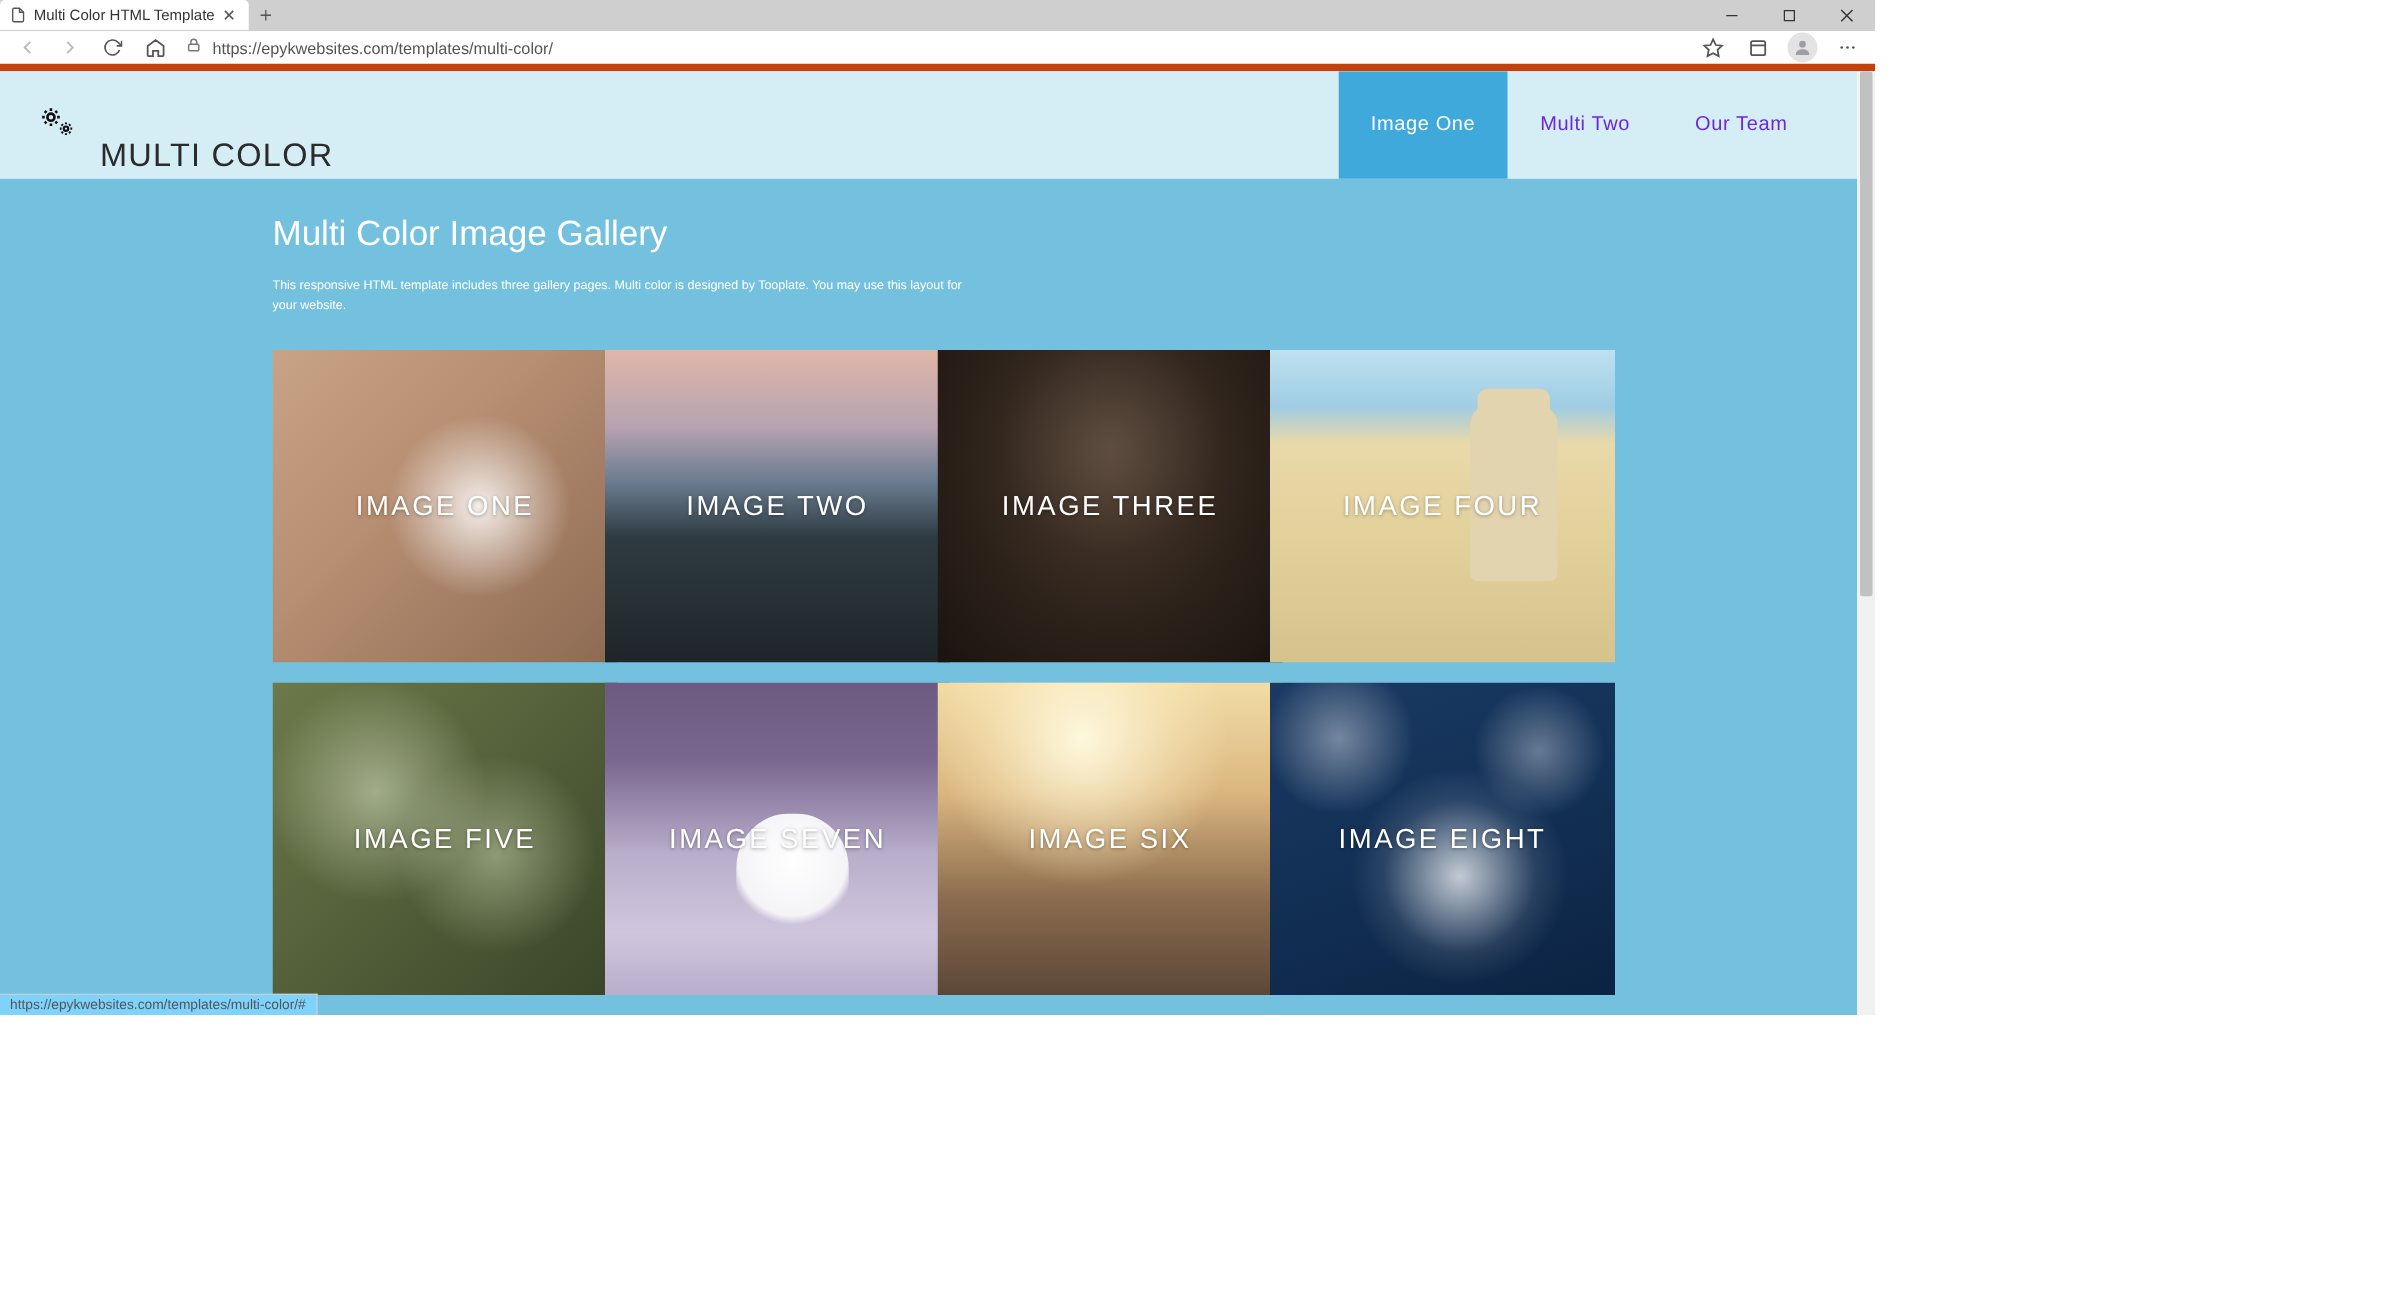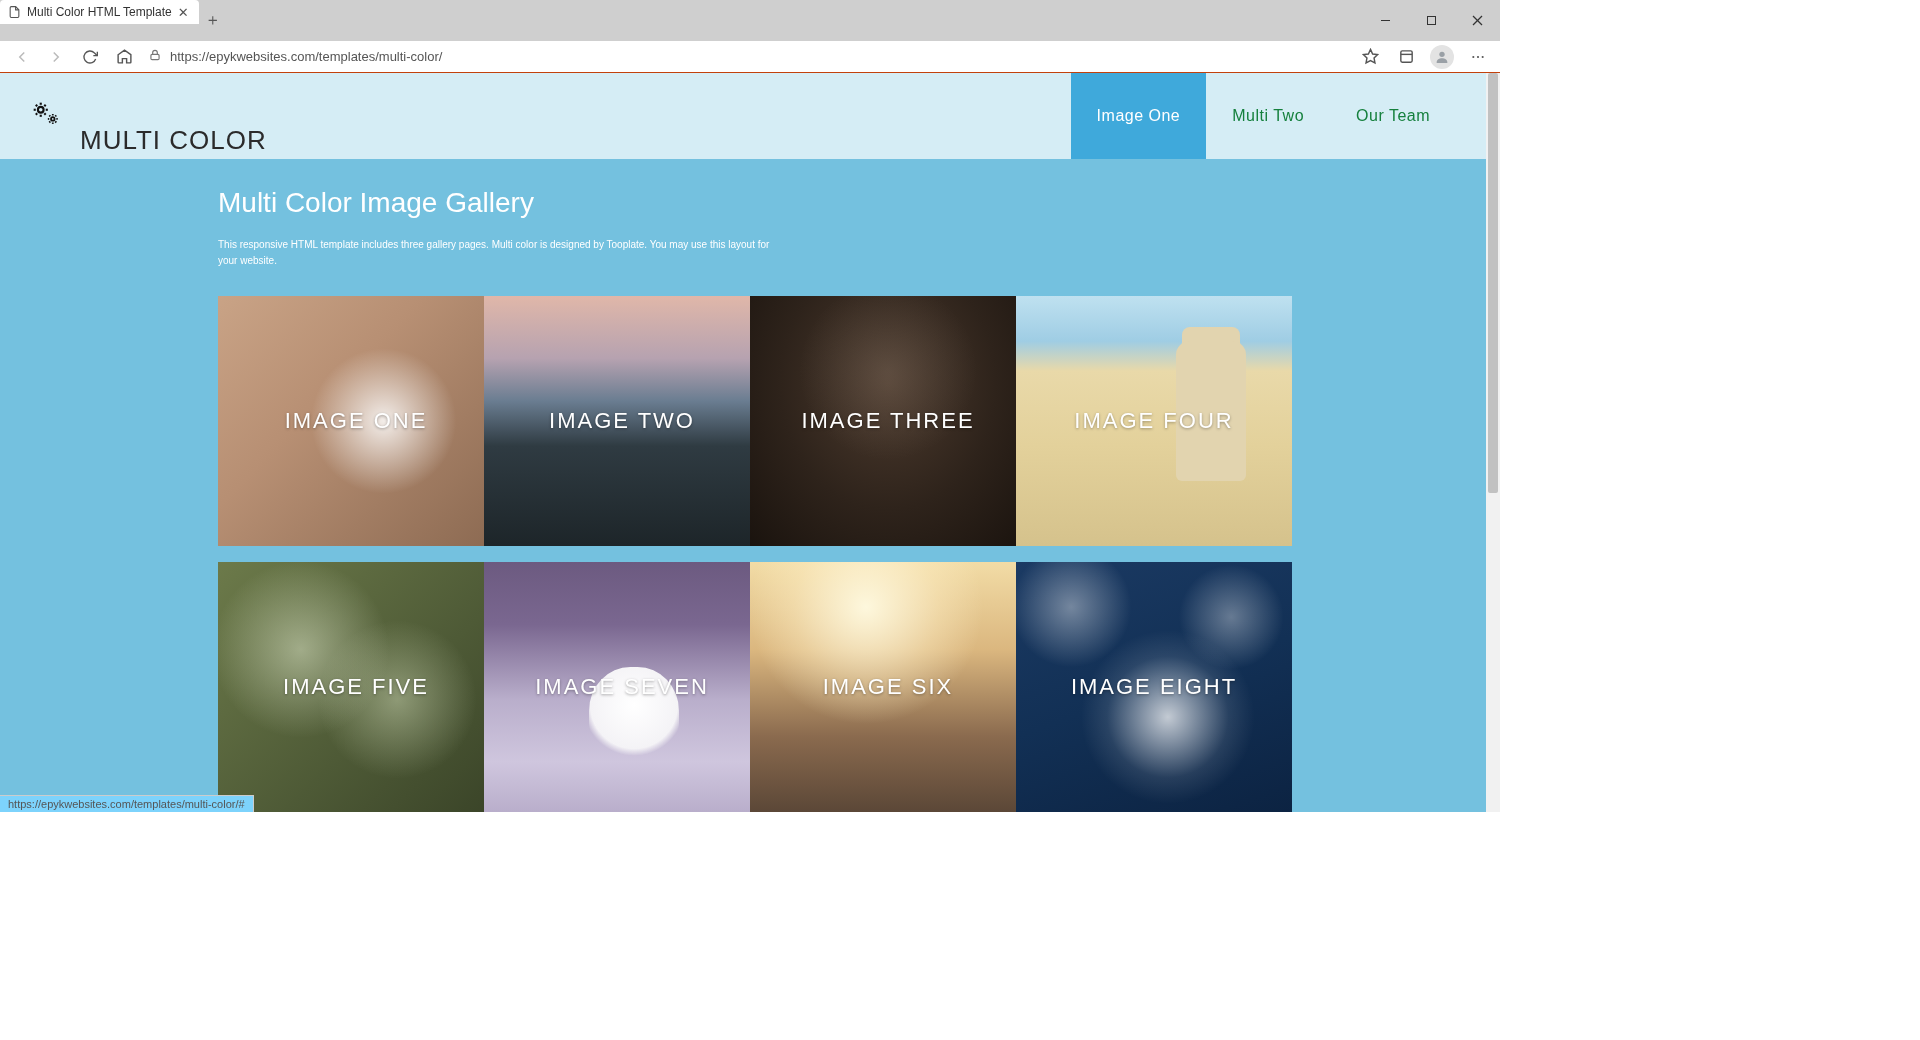--- a/index.html
+++ b/index.html
@@ -7,21 +7,21 @@
   font-family: "Segoe UI", Arial, sans-serif;
   width: 1500px;
   height: 812px;
   overflow: hidden;
   background: #fff;
 }
 
 
 .browser-chrome { display: flex; flex-direction: column; height: 100%; }
 .titlebar {
-  height: 41px;
+  height: 25px;
   background: #cfcfcf;
   display: flex;
   align-items: stretch;
   text-align: center;
 }
 .tab {
   background: #fff;
   height: 24px;
   display: flex;
   align-items: center;
@@ -41,21 +41,21 @@
 .win-btn { width: 46px; display: flex; align-items: center; justify-content: center; color: #333; }
 .win-btn svg { display: block; }
 
 .toolbar {
   height: 32px;
   background: #fff;
   display: flex;
   align-items: center;
   padding: 0 6px;
   gap: 2px;
-  border-bottom: 1px solid #c2410c;
+  border-bottom: 6px solid #c2410c;
 }
 .tb-btn { width: 32px; height: 32px; display: flex; align-items: center; justify-content: center; color: #555; border-radius: 4px; }
 .tb-btn.disabled { color: #bbb; }
 .urlbar {
   flex: 1;
   display: flex;
   align-items: center;
   margin: 0 6px;
   height: 28px;
 }
@@ -78,21 +78,21 @@
   display: flex;
   align-items: center;
   padding: 0 30px 0 28px;
 }
 .brand { display: flex; align-items: center; gap: 18px; }
 .brand-icon { color: #111; }
 .brand-text { font-size: 26px; letter-spacing: 1px; color: #2b2b2b; font-weight: 400; margin-top: 48px; }
 .nav { margin-left: auto; display: flex; height: 100%; }
 .nav-item {
   display: flex; align-items: center; padding: 0 26px;
-  font-size: 16px; color: #15803d; letter-spacing: 0.5px;
+  font-size: 16px; color: #6d28d9; letter-spacing: 0.5px;
 }
 .nav-item.active { background: #3fa9db; color: #fff; }
 
 
 .content { background: #74c1df; min-height: 900px; padding: 28px 0 40px; }
 .container { width: 1050px; margin: 0 auto; }
 .page-title { color: #fff; font-size: 28px; font-weight: 400; margin-bottom: 18px; }
 .page-desc { color: #fff; font-size: 10px; line-height: 1.55; max-width: 560px; margin-bottom: 28px; }
 
 .gallery { display: grid; grid-template-columns: repeat(4, 250px); gap: 16px; }

